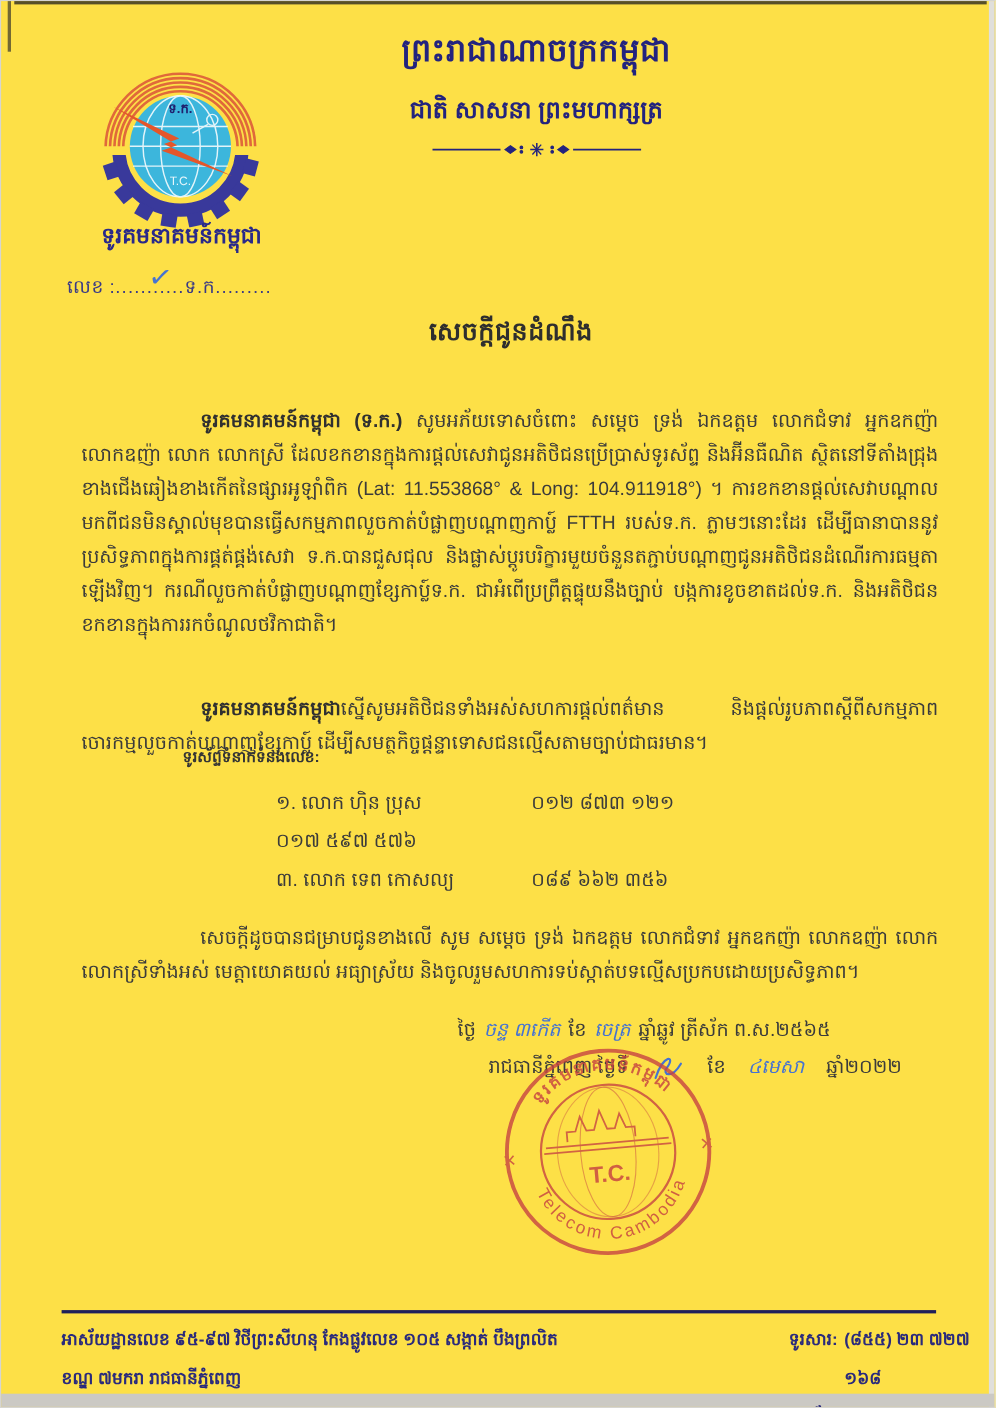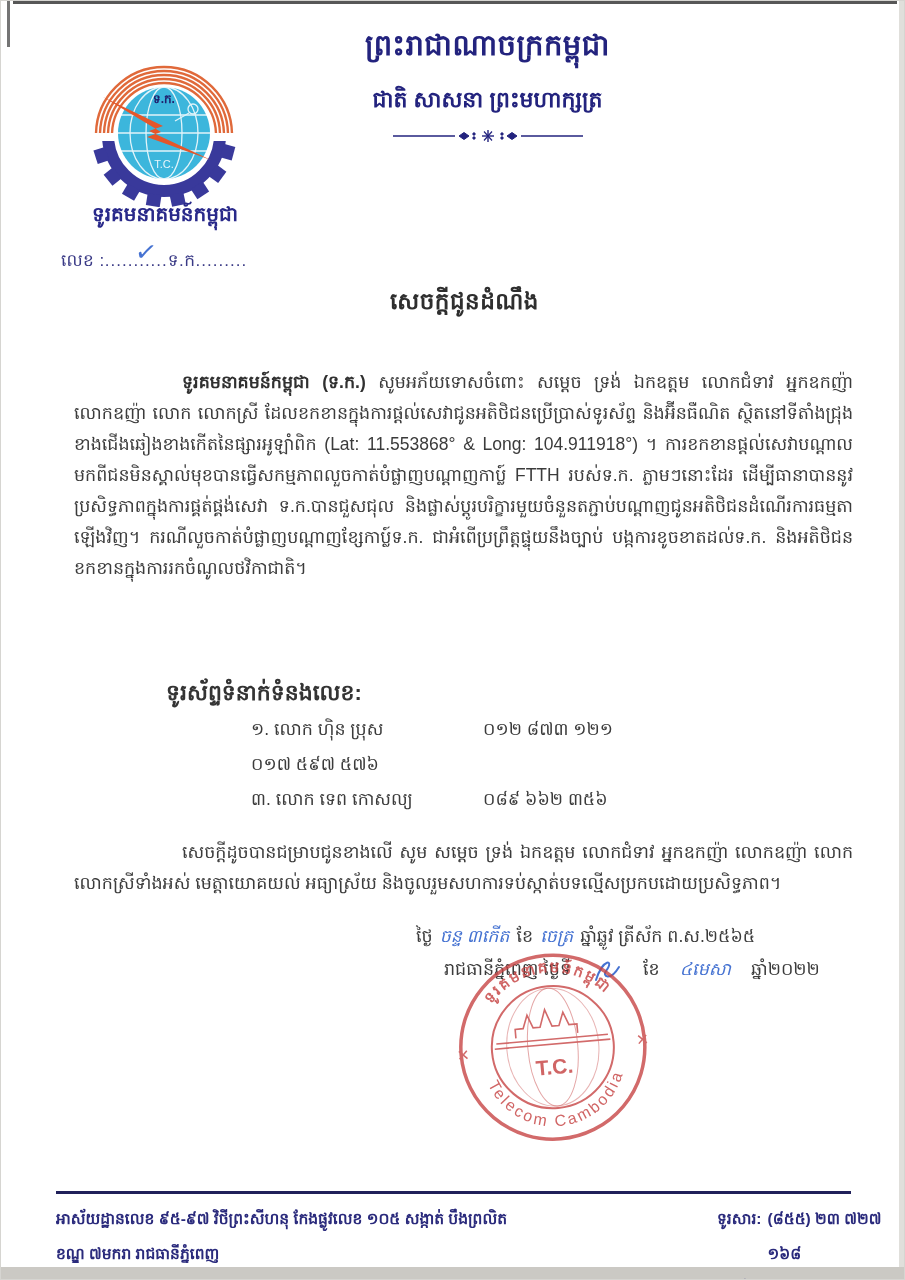--- a/index.html
+++ b/index.html
@@ -1,17 +1,17 @@
 <!DOCTYPE html>
 <html><head>
 <meta charset="utf-8">
 <style>
   html,body{margin:0;padding:0;background:#e9e8e5;}
   .page{
-    position:relative;width:905px;height:1280px;background:#ffffff;
+    position:relative;width:905px;height:1280px;background:#fde047;
     font-family:"Liberation Sans","DejaVu Sans",sans-serif;overflow:hidden;
     border:1px solid #d6d5d1;box-sizing:border-box;
   }
   
   .edge-top{position:absolute;top:0;left:12px;width:884px;height:3px;background:#1f1f1f;opacity:.75;}
   .edge-left{position:absolute;top:0;left:6px;width:3px;height:46px;background:#2a2a2a;opacity:.65;}
   .edge-right{position:absolute;top:0;right:0;width:5px;height:100%;background:#e0dfdb;}
   .edge-bottom{position:absolute;bottom:0;left:0;width:100%;height:12px;background:#cbc9c4;}
 
   
@@ -32,21 +32,21 @@
   .doc-title{position:absolute;top:286px;left:0;width:100%;text-align:center;margin:0;
     font-size:23px;font-weight:bold;color:#2e2e2e;transform:translateX(12px);letter-spacing:.5px;}
 
   
   .para{position:absolute;left:57px;width:779px;margin:16px;font-size:17.5px;line-height:31px;
     text-align:justify;color:#3b3b3b;text-indent:108px;}
   .p1{top:350px;}
   .p2{top:612px;}
   .p3{top:820px;}
   .para b{color:#303030;}
-  .contact-heading{position:absolute;left:165px;top:678px;font-size:22px;font-weight:bold;color:#343434;}
+  .contact-heading{position:absolute;left:165px;top:678px;font-size:14px;font-weight:bold;color:#343434;}
   .contacts{position:absolute;left:250px;top:712px;width:460px;font-size:17.5px;color:#3b3b3b;}
   .contact-row{display:flex;height:35px;align-items:center;}
   .c-name{width:232px;}
 
   
   .date-block{position:absolute;left:415px;top:912px;width:465px;font-size:17.5px;color:#3b3b3b;}
   .date-line{display:flex;align-items:center;gap:7px;white-space:nowrap;margin-top:12px;}
   .date-line + .date-line{margin-top:5px;margin-left:28px;gap:20px;}
   .hw{color:#4673d2;font-style:italic;font-weight:400;text-align:center;}
 
@@ -145,20 +145,21 @@
 
   <div class="ref-line">
     <span>លេខ :</span><span class="dots">...........</span><span>ទ.ក</span><span class="dots">.........</span>
     <span class="check">✓</span>
   </div>
 
   <h1 class="doc-title">សេចក្តីជូនដំណឹង</h1>
 
   <p class="para p1"><b>ទូរគមនាគមន៍កម្ពុជា (ទ.ក.)</b><span>  សូមអភ័យទោសចំពោះ សម្តេច ទ្រង់ ឯកឧត្តម លោកជំទាវ អ្នកឧកញ៉ា លោកឧញ៉ា លោក លោកស្រី ដែលខកខានក្នុងការផ្តល់សេវាជូនអតិថិជនប្រើប្រាស់ទូរស័ព្ទ និងអ៊ីនធឺណិត ស្ថិតនៅទីតាំងជ្រុងខាងជើងឆៀងខាងកើតនៃផ្សារអូឡាំពិក (Lat: 11.553868° &amp; Long: 104.911918°) ។ ការខកខានផ្តល់សេវាបណ្តាលមកពីជនមិនស្គាល់មុខបានធ្វើសកម្មភាពលួចកាត់បំផ្លាញបណ្តាញកាប្ល៍ FTTH របស់ទ.ក. ភ្លាមៗនោះដែរ ដើម្បីធានាបាននូវប្រសិទ្ធភាពក្នុងការផ្គត់ផ្គង់សេវា ទ.ក.បានជួសជុល និងផ្លាស់ប្តូរបរិក្ខារមួយចំនួនតភ្ជាប់បណ្តាញជូនអតិថិជនដំណើរការធម្មតាឡើងវិញ។ ករណីលួចកាត់បំផ្លាញបណ្តាញខ្សែកាប្ល៍ទ.ក. ជាអំពើប្រព្រឹត្តផ្ទុយនឹងច្បាប់ បង្កការខូចខាតដល់ទ.ក. និងអតិថិជន ខកខានក្នុងការរកចំណូលថវិកាជាតិ។</span></p>
 
+  <p class="para p2"><b>ទូរគមនាគមន៍កម្ពុជា</b><span>ស្នើសូមអតិថិជនទាំងអស់សហការផ្តល់ពត៌មាន និងផ្តល់រូបភាពស្តីពីសកម្មភាពចោរកម្មលួចកាត់បណ្តាញខ្សែកាប្ល៍ ដើម្បីសមត្ថកិច្ចផ្តន្ទាទោសជនល្មើសតាមច្បាប់ជាធរមាន។</span></p>
 
   <div class="contact-heading">ទូរស័ព្ទទំនាក់ទំនងលេខ:</div>
 
   <div class="contacts">
     <div class="contact-row">
       <span class="c-name"><span>១.</span> <span>លោក ហ៊ិន ប្រុស</span></span>
       <span class="c-phone">០១២ ៨៧៣ ១២១</span>
     </div>
     <div class="contact-row">
       <span class="c-phone">០១៧ ៥៩៧ ៥៧៦</span>

